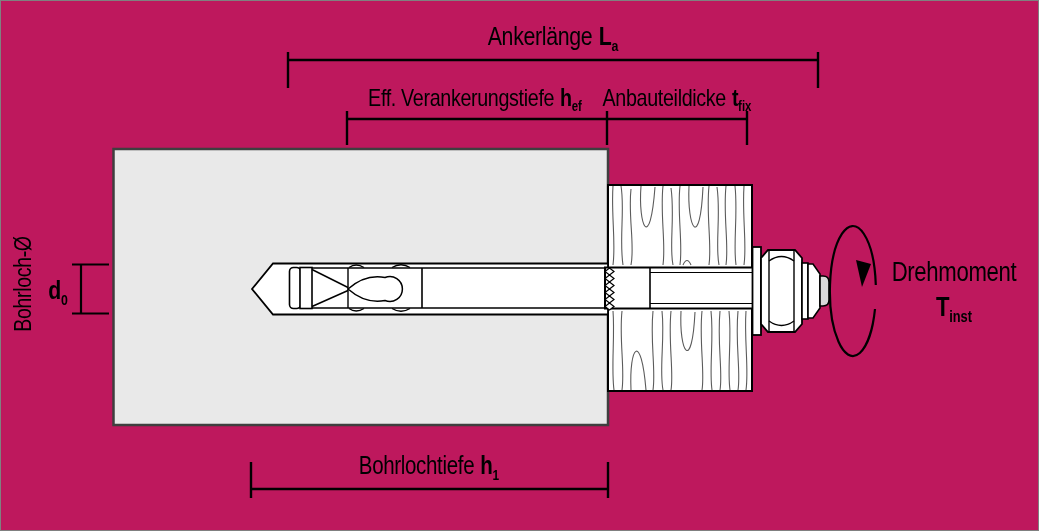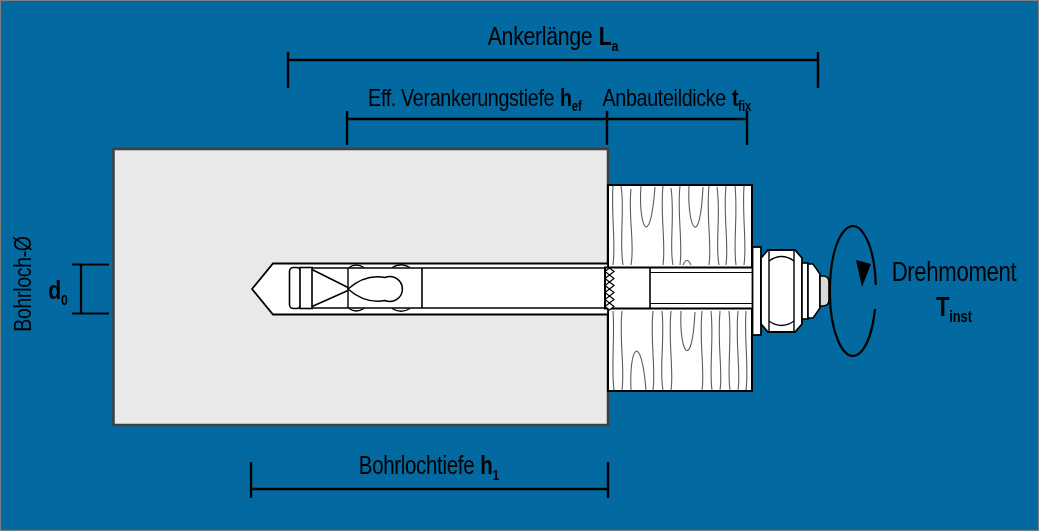--- a/index.html
+++ b/index.html
@@ -1,19 +1,19 @@
 <!DOCTYPE html>
 <html><head>
 <meta charset="utf-8">
 <style>
   html,body{margin:0;padding:0;background:#fff;}
   #canvas{
     position:relative;
     width:1039px;height:531px;
-    background:#0369a1;
+    background:#be185d;
     border:1px solid #808080;
     box-sizing:border-box;
     font-family:"Liberation Sans", sans-serif;
     color:#000;
     overflow:hidden;
   }
   #drawing{position:absolute;left:0;top:0;}
   .dim-label{
     position:absolute;
     white-space:nowrap;

